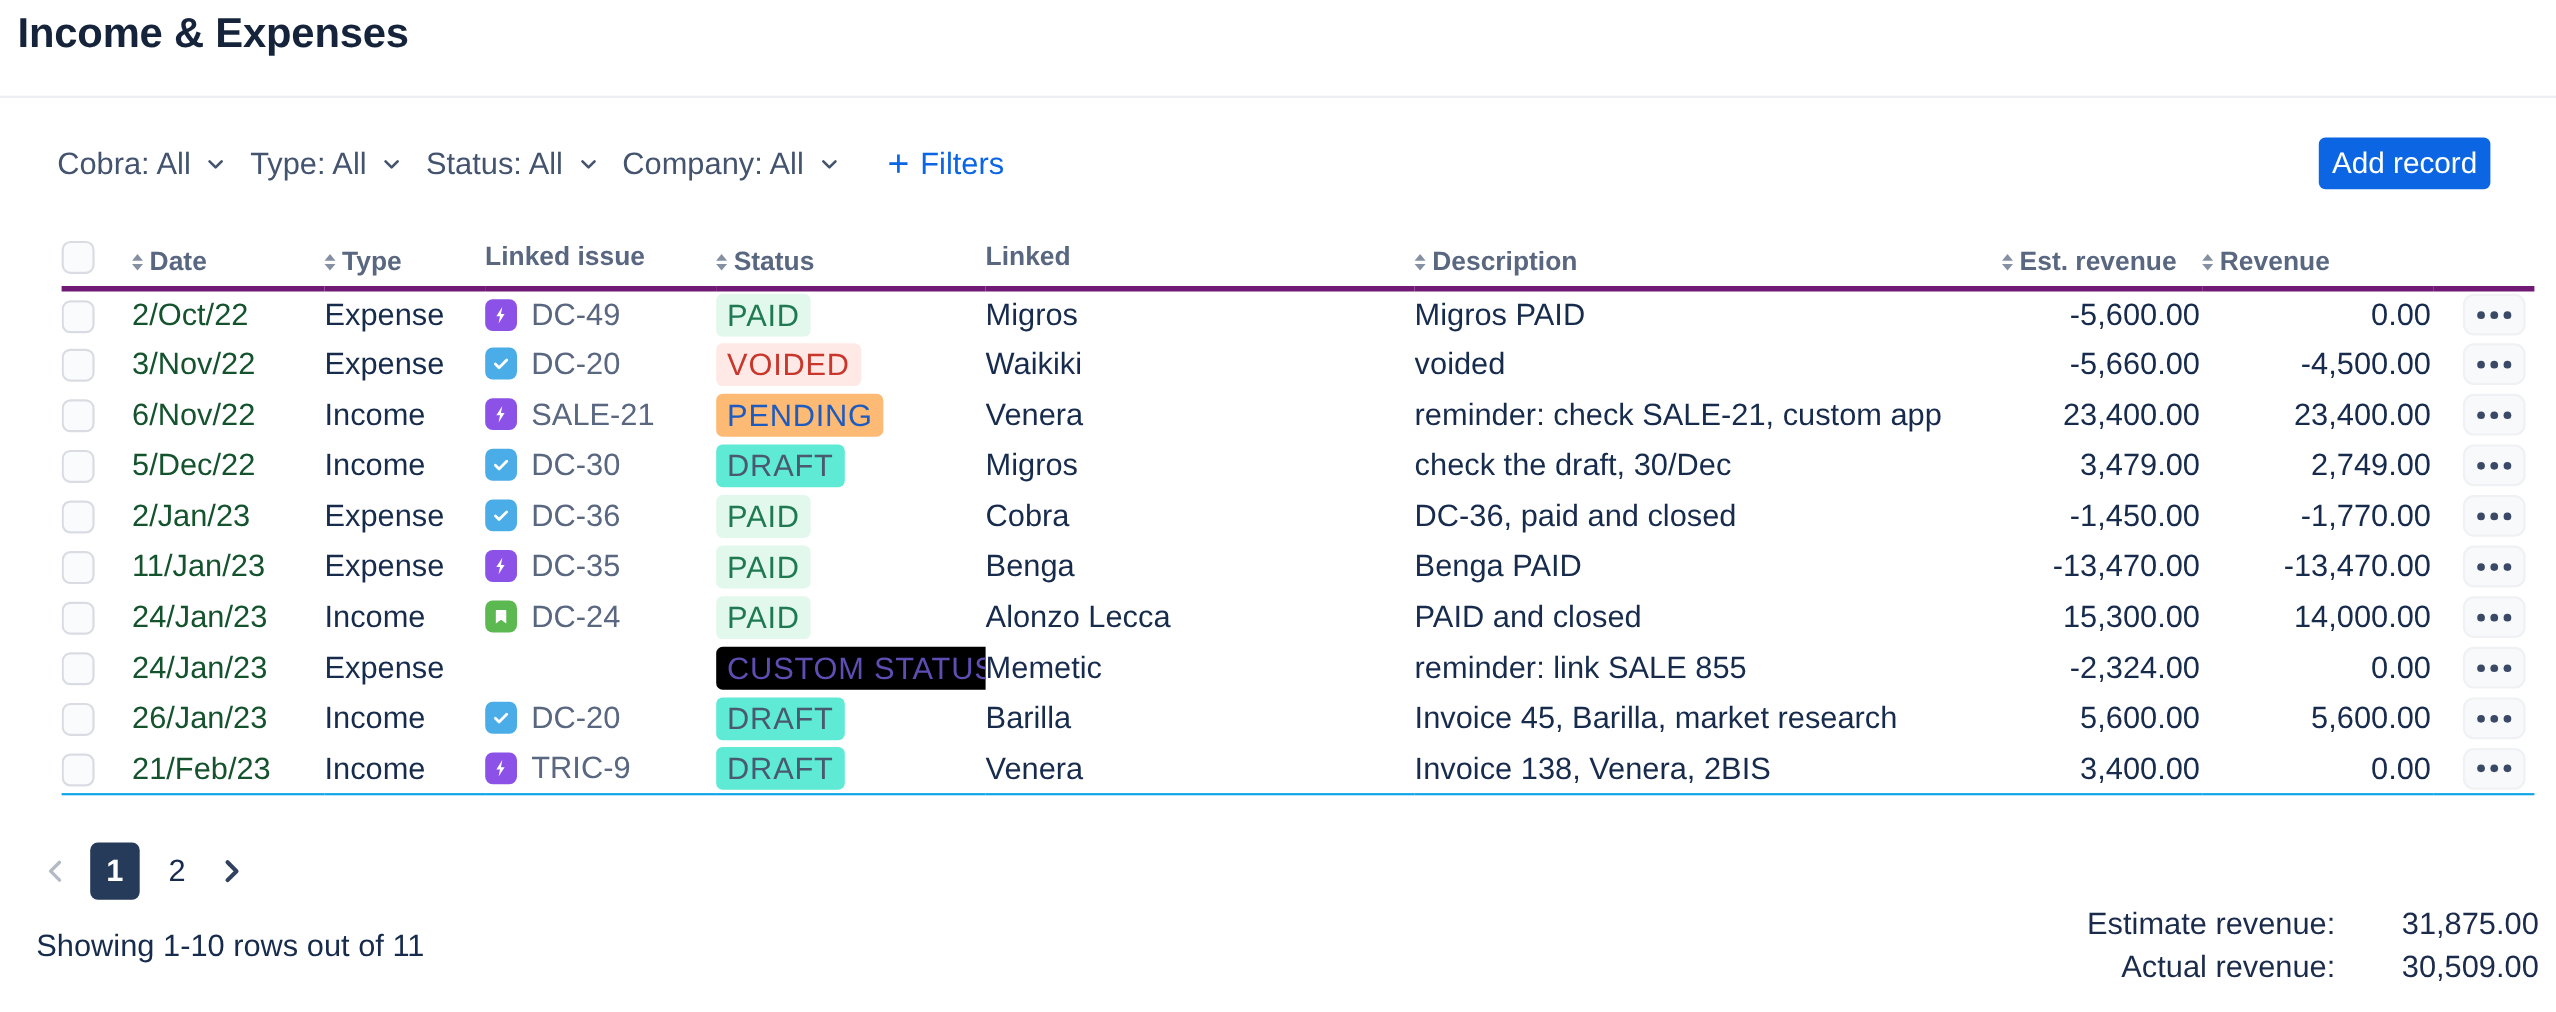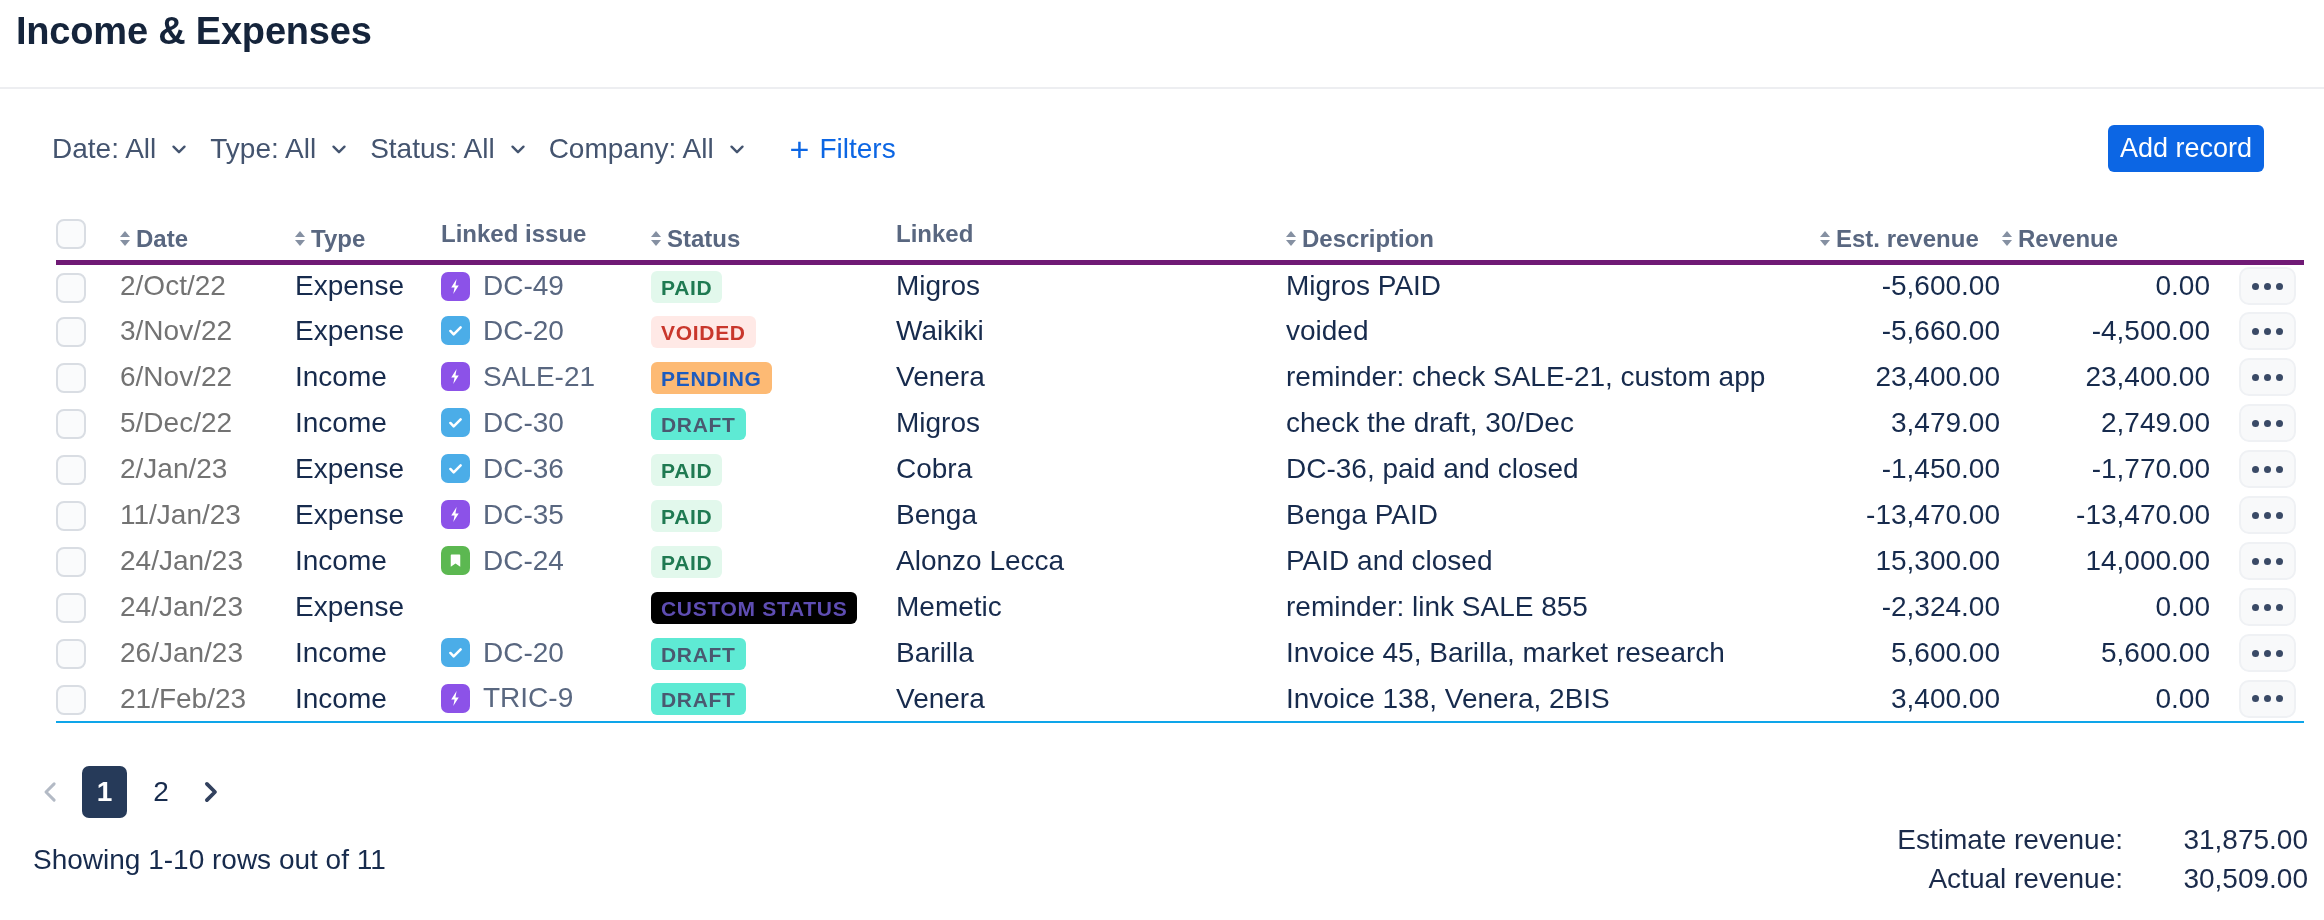--- a/index.html
+++ b/index.html
@@ -47,31 +47,31 @@
   .sort .up { border-bottom: 6px solid #8590A2; }
   .sort .dn { border-top: 6px solid #8590A2; }
 
   tbody td { height: 46px; font-size: 28px; vertical-align: middle; padding: 0; white-space: nowrap; overflow: hidden; }
   tbody tr:last-child td { border-bottom: 2px solid #0ea5e9; }
 
   .cbx {
     display: inline-block; width: 30px; height: 30px; border-radius: 8px;
     border: 2px solid #D9DDE3; background: #FAFBFC; vertical-align: middle; cursor: pointer;
   }
-  .date-link { color: #737373; text-decoration: none; cursor: pointer; }
+  .date-link { color: #14532d; text-decoration: none; cursor: pointer; }
 
   .issue { display: inline-flex; align-items: center; gap: 13px; color: #596780; }
   .issue-ico { width: 29px; height: 29px; border-radius: 7px; display: inline-flex; align-items: center; justify-content: center; flex: none; }
   .ico-bolt  { background: #8C52E8; }
   .ico-check { background: #4BADE8; }
   .ico-story { background: #5CB851; }
 
   .badge {
     display: inline-block; padding: 6px 10px 5px; border-radius: 6px;
-    font-size: 21px; font-weight: 700; letter-spacing: 0.7px; line-height: 1;
+    font-size: 28px; font-weight: 400; letter-spacing: 0.7px; line-height: 1;
   }
   .st-paid    { background: #E2F8EC; color: #1F7A52; }
   .st-voided  { background: #FFE9E6; color: #C9372C; }
   .st-pending { background: #fdba74; color: #1D5BBF; }
   .st-draft   { background: #5eead4; color: #4A5970; }
   .st-custom  { background: #000000; color: #5E4DB2; }
 
   .c-num { text-align: right; padding-right: 2px; }
   .c-more { text-align: right; }
   .more-btn {
@@ -99,21 +99,21 @@
   }
 </style>
 </head>
 <body>
 
 <div class="page-title">Income &amp; Expenses</div>
 <div class="top-divider"></div>
 
 <div class="toolbar">
   <div class="filter">
-    <span>Date: All</span>
+    <span>Cobra: All</span>
     <span class="chev">
         <svg width="22" height="22" viewBox="0 0 24 24">
           <path d="M6 9.5l6 6 6-6" fill="none" stroke="#44546F" stroke-width="2.6" stroke-linecap="round" stroke-linejoin="round"></path>
         </svg>
       </span>
   </div>
   <div class="filter">
     <span>Type: All</span>
     <span class="chev">
         <svg width="22" height="22" viewBox="0 0 24 24">

